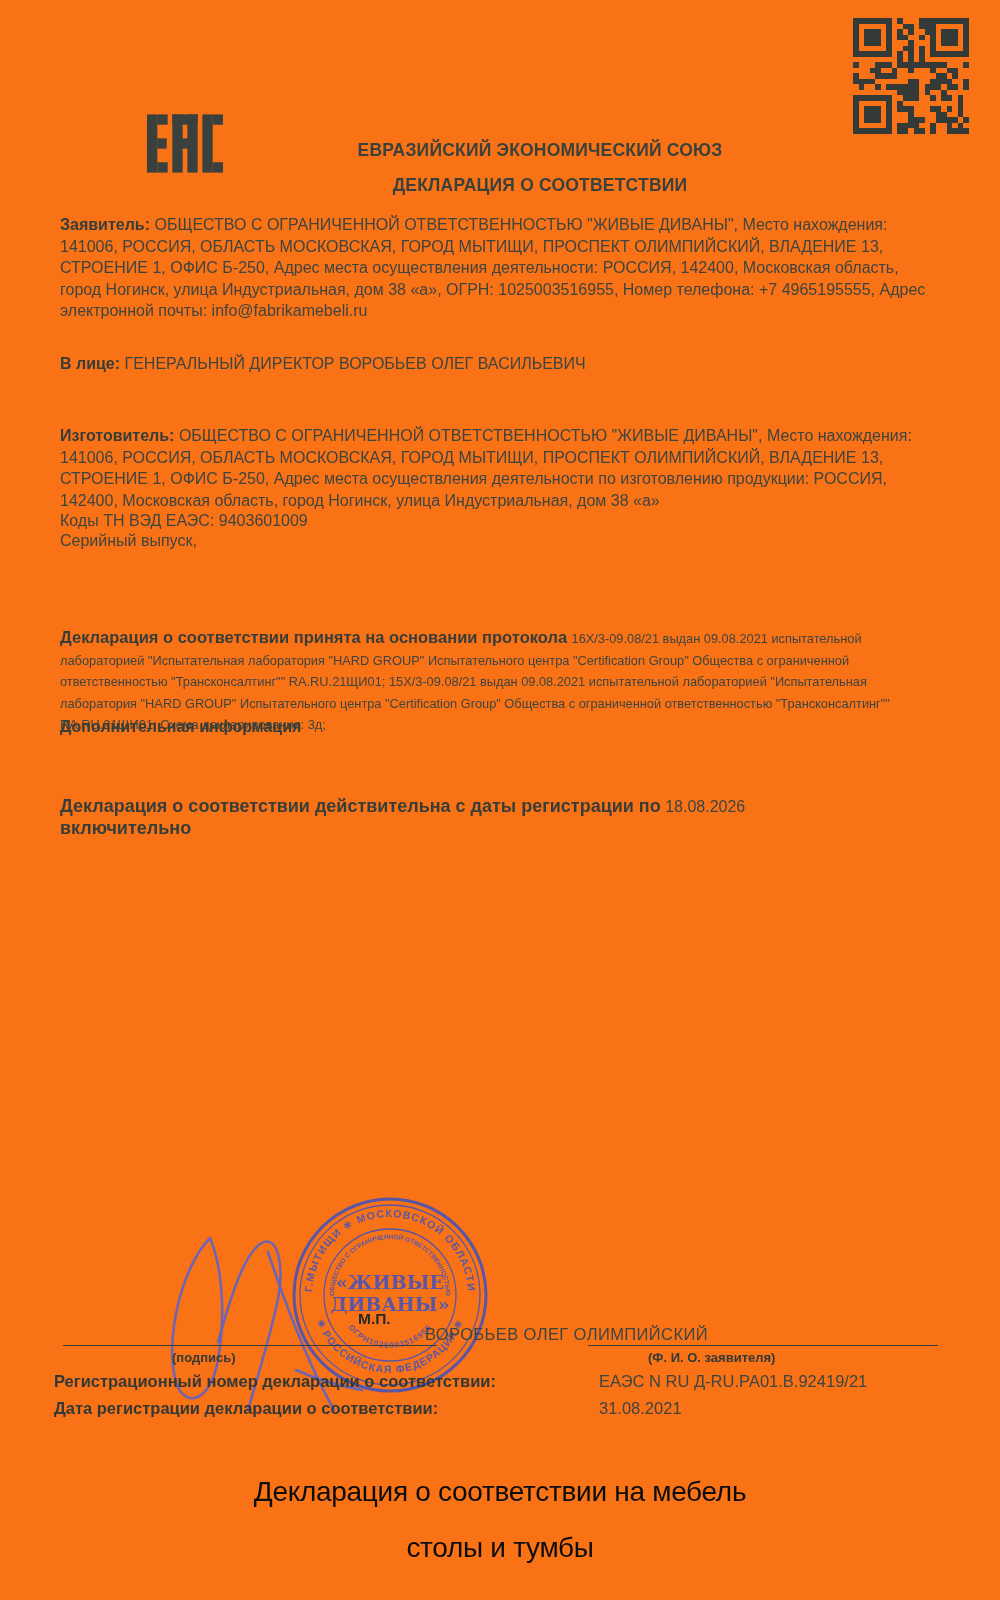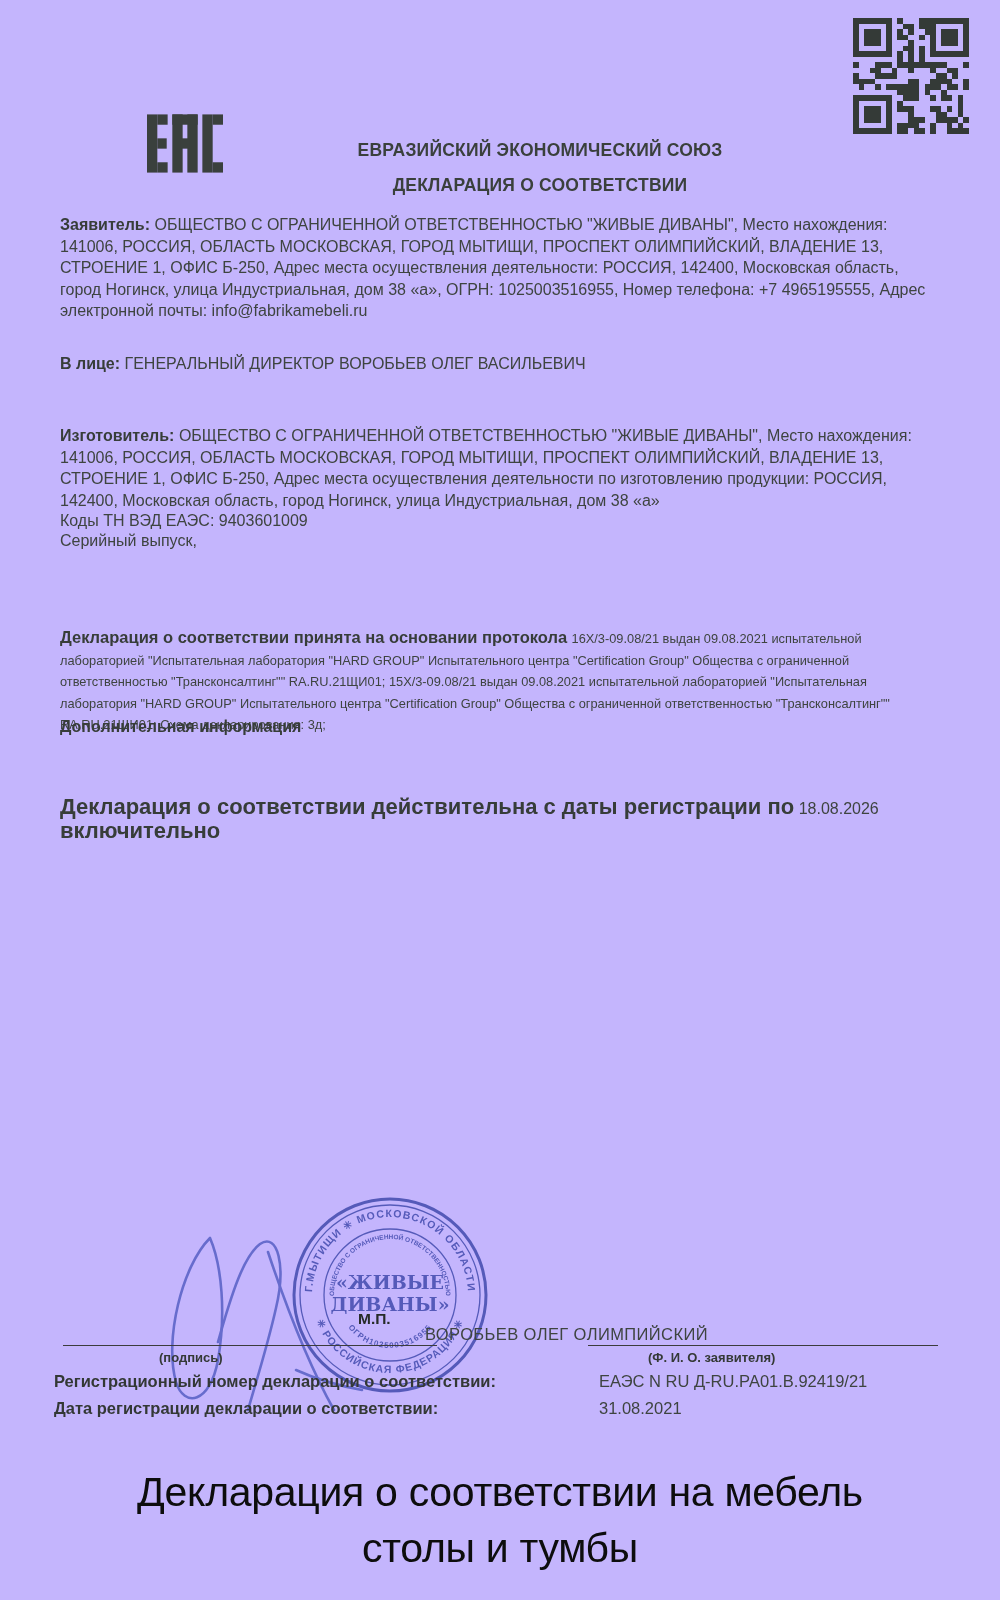--- a/index.html
+++ b/index.html
@@ -1,16 +1,16 @@
 <!DOCTYPE html>
 <html><head>
 <meta charset="utf-8">
 <style>
   html,body{margin:0;padding:0;background:#fff;}
-  .page{position:relative;width:1000px;height:1600px;background:#c4b5fd;overflow:hidden;
+  .page{position:relative;width:1000px;height:1600px;background:#f97316;overflow:hidden;
         font-family:"Liberation Sans", sans-serif;color:#3e4440;}
   
   .eac-logo{position:absolute;left:147px;top:112px;}
   .qr{position:absolute;left:853px;top:18px;width:116px;height:116px;}
   .qr svg{width:116px;height:116px;display:block;}
   .titles{position:absolute;left:110px;top:140px;width:860px;text-align:center;}
   .title{font-weight:bold;font-size:17.5px;letter-spacing:.2px;color:#3a403c;}
   .title+.title{margin-top:14px;}
   
   .para{position:absolute;left:60px;width:870px;font-size:16px;line-height:21.5px;}
@@ -21,42 +21,42 @@
   .p4{top:425px;}
   .p5{top:510px;}
   .p6{top:530px;}
   .p7{top:551px;}
   .p7 .gap{margin-left:10px;}
   .p8{top:627px;}
   .p8 b{font-size:16.5px;}
   .small{font-size:12.8px;line-height:16.6px;text-align:right;}
   .p9{top:716px;}
   .p10{top:796px;}
-  .p10 b{font-size:22px;}
+  .p10 b{font-size:18px;}
   .block{display:block;}
   
   .stamp{position:absolute;left:290px;top:1195px;width:200px;height:200px;opacity:.92;}
   .signature{position:absolute;left:148px;top:1222px;width:244px;height:198px;opacity:.88;}
   .mp{position:absolute;left:358px;top:1310px;font-size:15.5px;font-weight:bold;color:#262b28;}
   .holder-name{position:absolute;left:425px;top:1325px;font-size:16.5px;color:#3e4440;letter-spacing:.4px;}
   .sig-line{position:absolute;top:1345px;height:0;border-top:1.6px solid #3c3c3c;}
   .sig-line.left{left:63px;width:374px;}
   .sig-line.right{left:588px;width:350px;}
   .line-caption{position:absolute;top:1350px;font-size:13px;font-weight:bold;color:#34393 6;color:#343936;}
-  .cap-sign{left:159px;}
+  .cap-sign{left:172px;}
   .cap-name{left:648px;}
   
   .reg-row{position:absolute;left:54px;width:900px;font-size:16.5px;}
   .reg1{top:1372px;}
   .reg2{top:1399px;}
   .reg-row b{color:#33383 5;color:#333835;}
   .reg-val{position:absolute;left:545px;top:0;font-weight:normal;color:#3e4440;}
   
   .caption{position:absolute;left:0;top:1464px;width:1000px;text-align:center;
-           font-size:41px;line-height:56px;color:#0d0d0d;letter-spacing:-.3px;}
+           font-size:28px;line-height:56px;color:#0d0d0d;letter-spacing:-.3px;}
 </style>
 </head>
 <body>
 
 <div class="page">
 
   <div class="eac-logo">
     <svg width="76" height="63" viewBox="0 0 81 62" fill="#3a403d">
       <rect x="0" y="0" width="11" height="62"></rect>
       <rect x="11" y="0" width="11" height="11"></rect>

